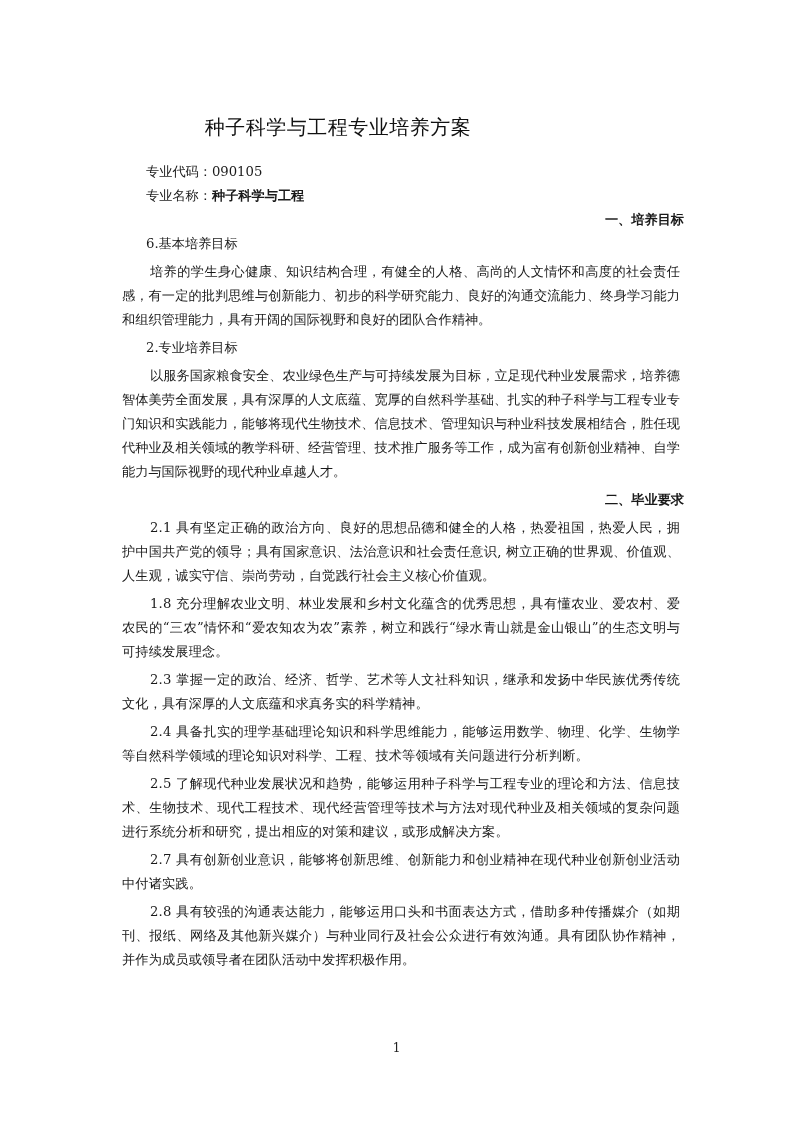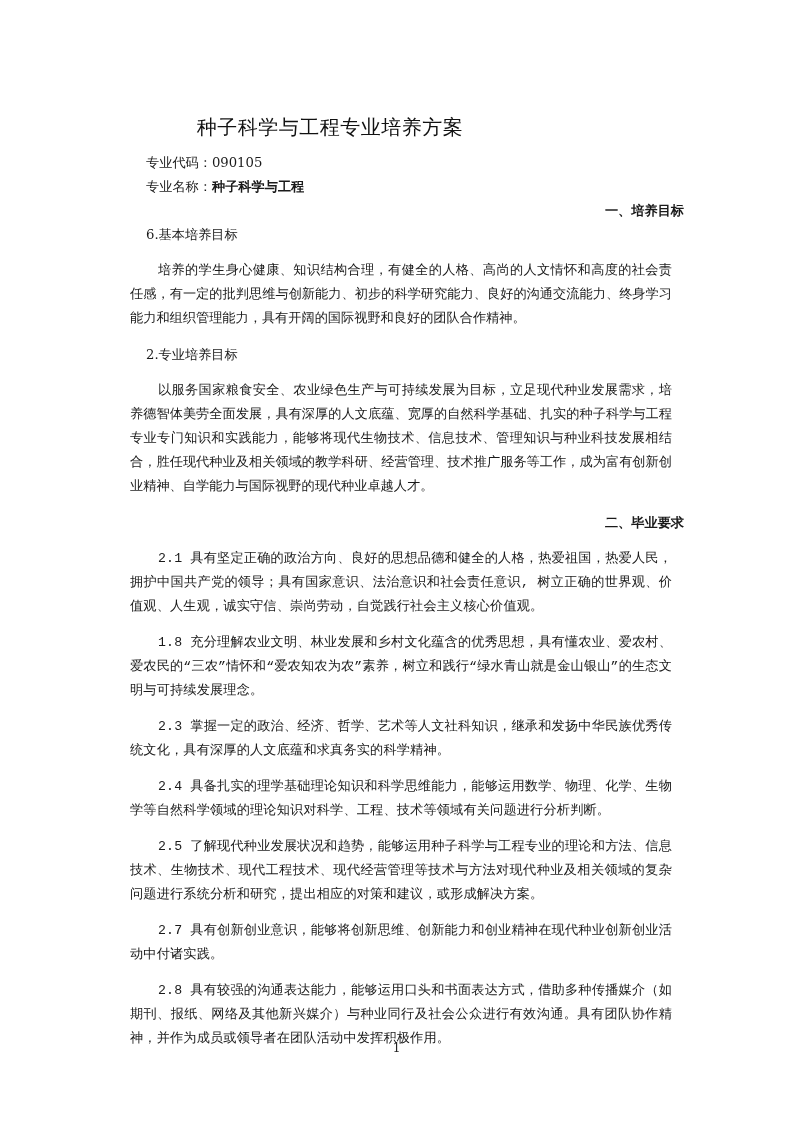--- a/index.html
+++ b/index.html
@@ -1,27 +1,27 @@
 <!DOCTYPE html>
 <html><head>
 <meta charset="utf-8">
 <style>
   html, body { margin: 0; padding: 0; background: #ffffff; }
   body { width: 793px; height: 1122px; position: relative; overflow: hidden;
          font-family: "DejaVu Serif", "Liberation Serif", serif; color: #1a1a1a; }
   .page { position: absolute; left: 0; top: 0; width: 793px; height: 1122px; background: #fff; }
-  .title { position: absolute; top: 112px; left: 8px; width: 644px; text-align: center;
+  .title { position: absolute; top: 112px; left: 16px; width: 644px; text-align: center;
            font-family: "DejaVu Sans", "Liberation Sans", sans-serif;
            font-size: 20px; line-height: 30px; color: #111; letter-spacing: 0.5px; }
-  .body { position: absolute; top: 151px; left: 118px; width: 566px;
+  .body { position: absolute; top: 160px; left: 118px; width: 566px;
           font-size: 13.2px; line-height: 24px; }
   .line { display: block; white-space: nowrap; }
   .ind { padding-left: 28px; }
   .bold { font-family: "DejaVu Sans", "Liberation Sans", sans-serif; font-weight: bold; font-size: 13.2px; text-align: right; }
-  .para { text-align: justify; text-indent: 28px; margin: 12px; font-family: Liberation Mono, monospace; }
+  .para { text-align: justify; text-indent: 28px; margin: 4px; }
   .para.item { letter-spacing: 0.15px; }
   .footer { position: absolute; top: 1040px; left: 0; width: 793px; text-align: center;
             font-size: 12px; line-height: 16px; color: #222; }
 </style>
 </head>
 <body>
 
 <div class="page">
   <div class="title">种子科学与工程专业培养方案</div>
 

